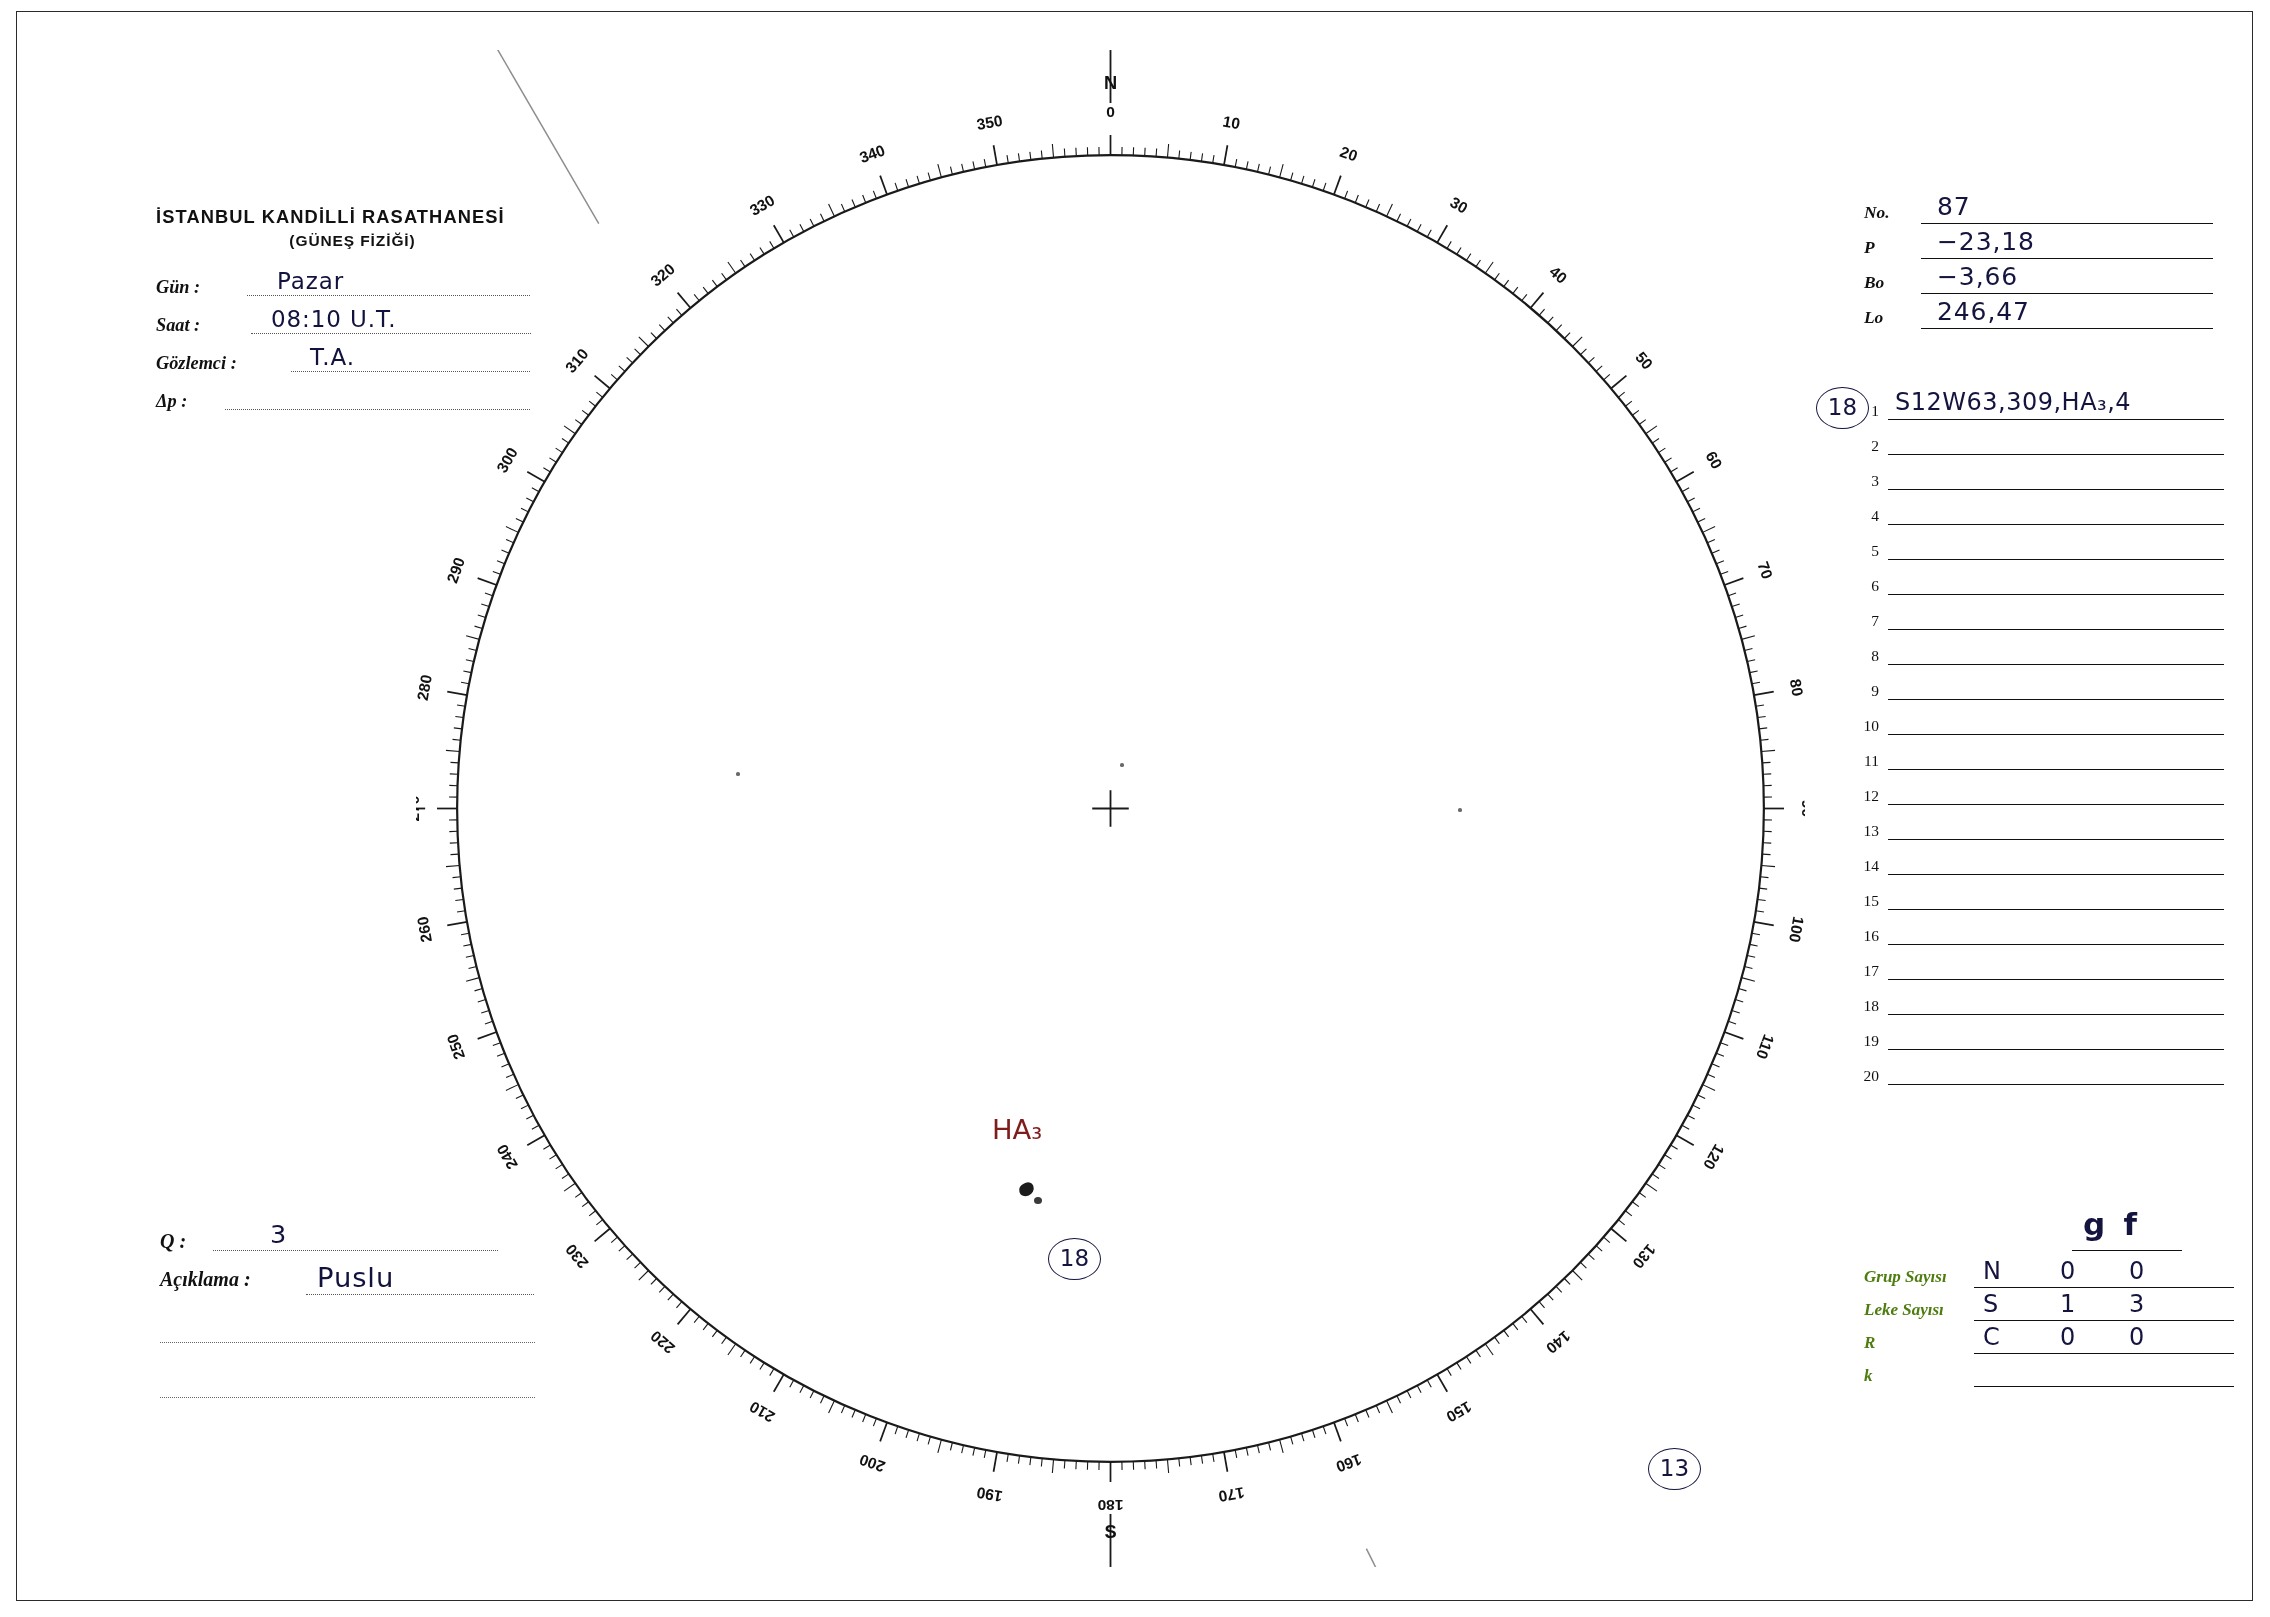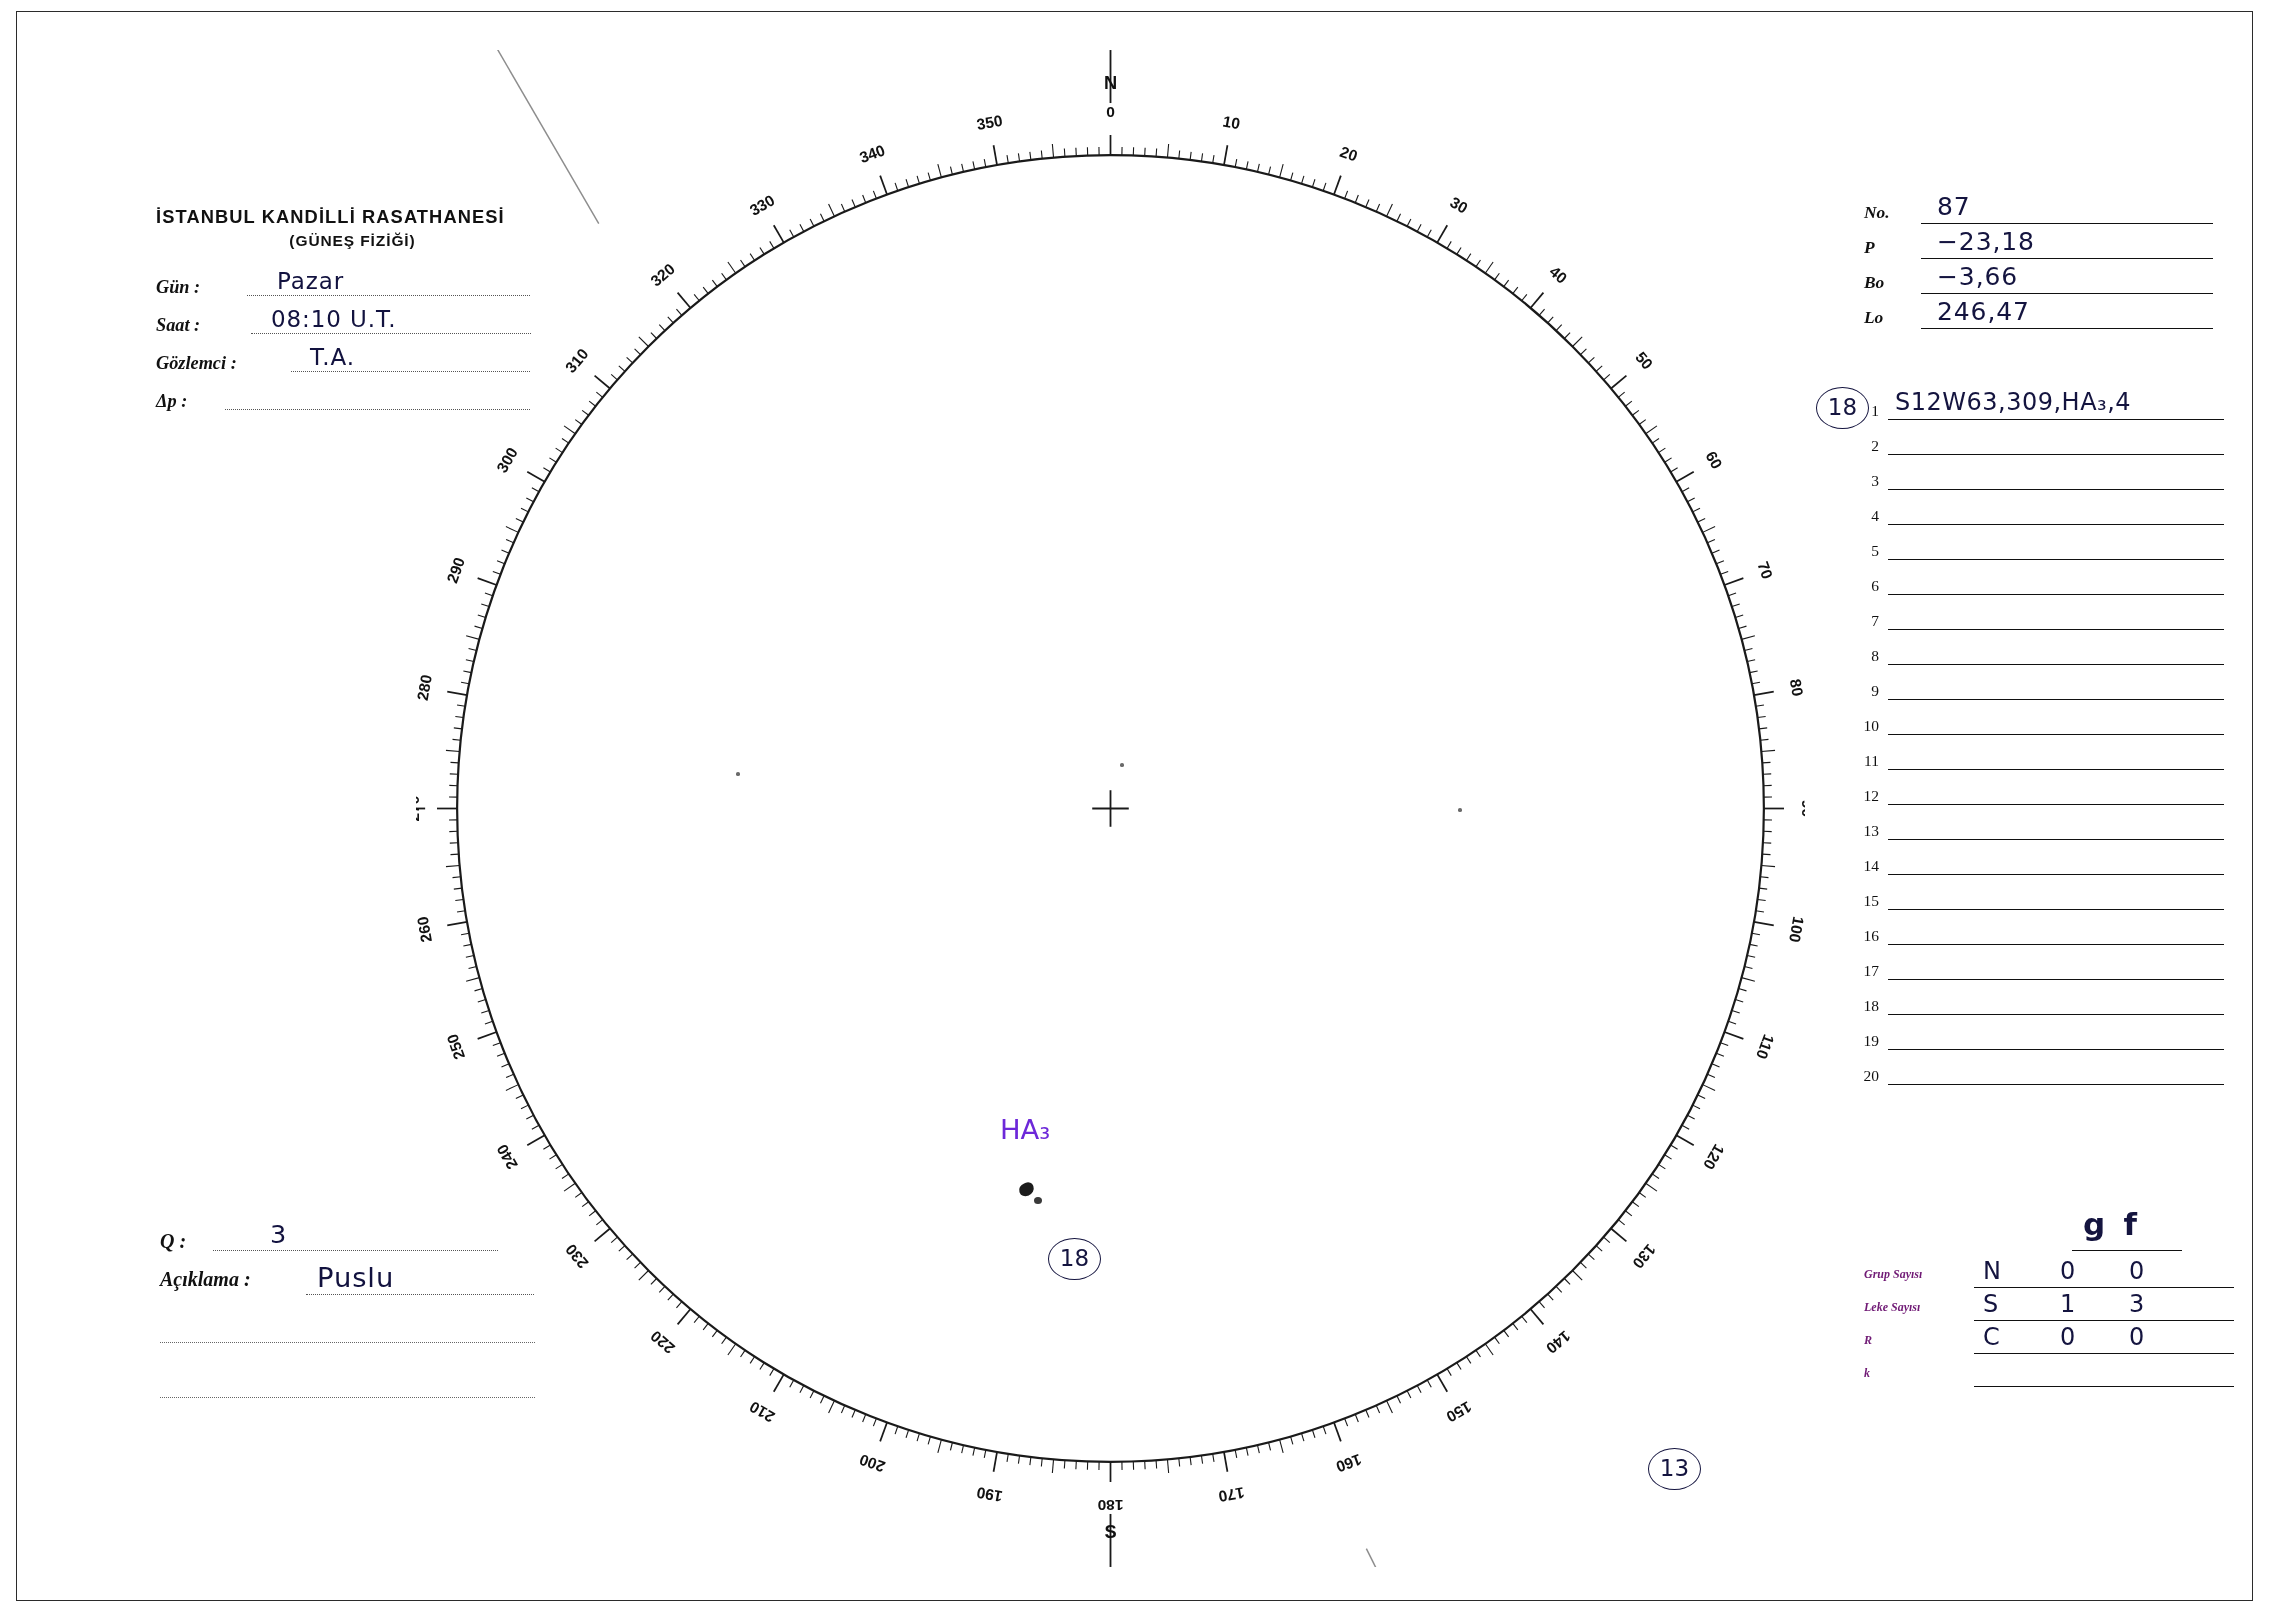--- a/index.html
+++ b/index.html
@@ -144,21 +144,21 @@
   #summary {
     position: absolute;
     left: 1864px; top: 1261px;
     width: 375px;
   }
   .sum-row { position: relative; height: 33px; }
   .sum-key {
     position: absolute; left: 0; top: 5.5px;
     font-family: "Liberation Serif", serif;
     font-style: italic; font-weight: bold;
-    font-size: 12px; color: #701a75;
+    font-size: 17px; color: #4d7c0f;
     white-space: nowrap;
   }
   .sum-rule {
     position: absolute; left: 110px; top: 25.6px;
     width: 260px; height: 0;
     border-bottom: 1.3px solid #111;
   }
   .sum-a, .sum-b, .sum-c {
     position: absolute; top: -3.7px;
     font-family: "DejaVu Sans", sans-serif;
@@ -201,22 +201,21 @@
     border: 1.8px solid #14143f;
     border-radius: 50%;
     text-align: center;
     line-height: 38px;
   }
   #ha-label {
     position: absolute;
     left: 576px; top: 1064px;
     font-family: "DejaVu Sans", sans-serif;
     font-size: 27.4px;
-    color: #6d28d9;
-    margin-left: 8px;
+    color: #7f1d1d;
   }
   #spot-mark {
     position: absolute;
     left: 603px; top: 1133px;
     width: 14.6px; height: 12.8px;
     background: #1c1c1c;
     border-radius: 50% 40% 55% 45%;
     transform: rotate(-20deg);
   }
   #spot-mark2 {

